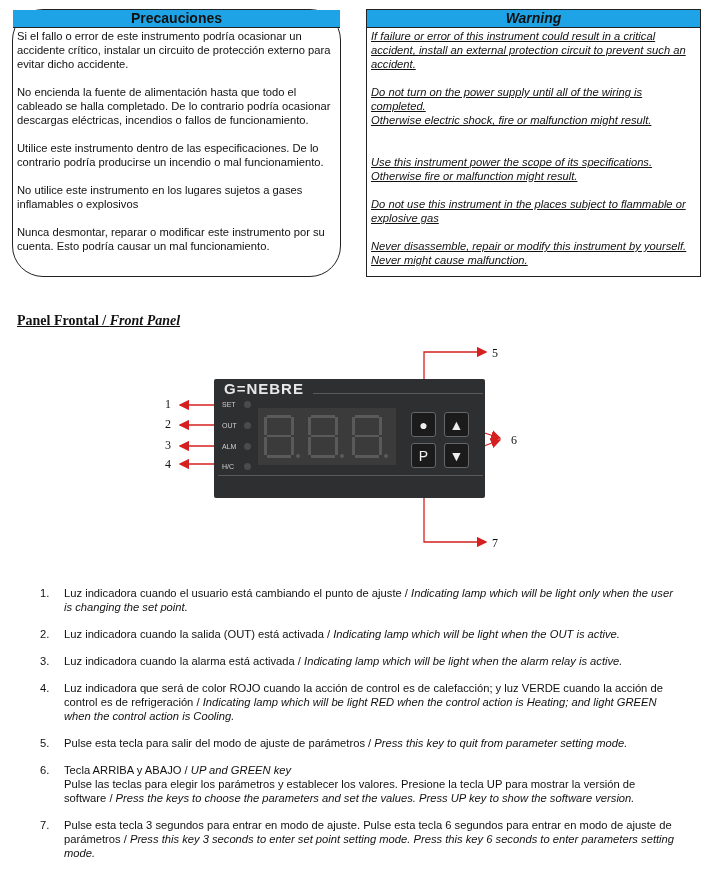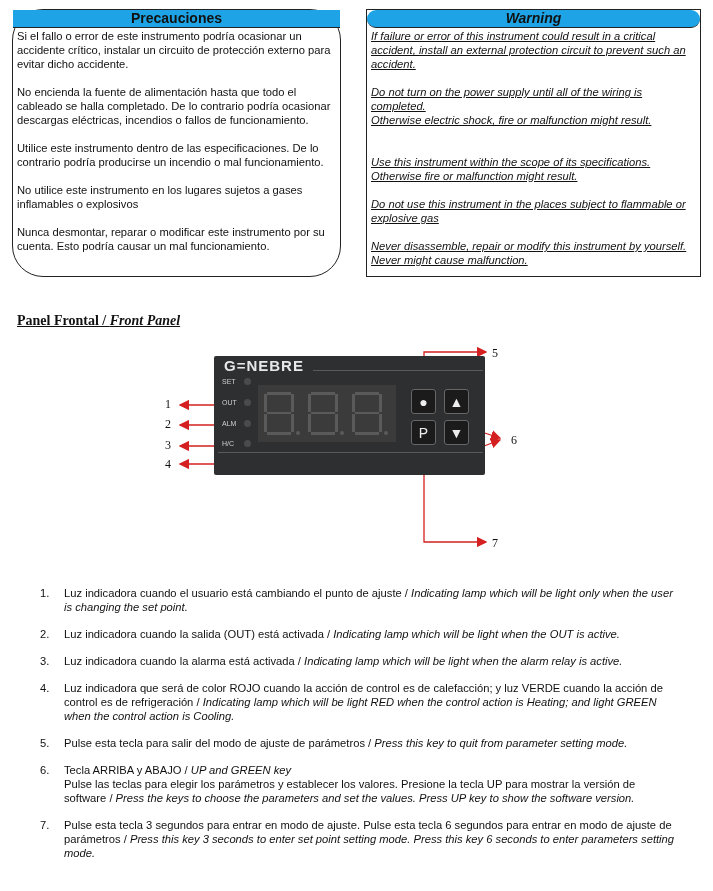--- a/index.html
+++ b/index.html
@@ -3,26 +3,26 @@
 <meta charset="utf-8">
 <style>
   html,body{margin:0;padding:0;background:#fff;}
   body{width:713px;height:891px;position:relative;overflow:hidden;font-family:"Liberation Sans",sans-serif;color:#111;}
   .box{position:absolute;top:9px;border:1.5px solid #222;background:#fff;}
   .box .hdr{background:#1ea4e6;border-bottom:1.5px solid #222;height:17px;line-height:17px;text-align:center;font-weight:bold;font-size:14px;color:#111;}
   .box .body{padding:1px 4px;font-size:11.2px;line-height:14px;}
   .box .body p{margin:0 0 14px 0;}
   .box.es{left:12px;width:327px;height:266px;border-radius:31px;}
   .box.en{left:366px;width:333px;height:266px;}
-  .box.en .hdr{font-style:italic;border-radius:9px;}
+  .box.en .hdr{font-style:italic;}
   .box.en .body{font-style:italic;text-decoration:underline;}
   .section-title{position:absolute;left:17px;top:313px;font-family:"Liberation Serif",serif;font-weight:bold;font-size:14px;text-decoration:underline;}
   .section-title i{font-style:italic;margin-top:46px;}
   
-  .panel{position:absolute;left:214px;top:356px;width:271px;height:119px;background:#2e2f31;border-radius:2px;}
+  .panel{position:absolute;left:214px;top:379px;width:271px;height:119px;background:#2e2f31;border-radius:2px;}
   .logo{position:absolute;left:10px;top:1px;color:#e8e8e8;font-weight:bold;font-size:15px;letter-spacing:1px;}
   .logo-line{position:absolute;left:99px;top:14px;width:170px;height:1px;background:#5a5a5a;}
   .bottom-line{position:absolute;left:4px;top:96px;width:265px;height:1px;background:#5a5a5a;}
   .led-row{position:absolute;left:8px;font-size:7px;color:#cfcfcf;display:flex;align-items:center;gap:6px;}
   .led{width:7px;height:7px;border-radius:50%;background:#4a4b4d;}
   .display{position:absolute;left:44px;top:29px;width:138px;height:57px;background:#3b3b3c;}
   .digit{position:absolute;top:7px;width:32px;height:42px;}
   .seg{position:absolute;background:#5a5a5a;}
   .btn{position:absolute;width:23px;height:23px;background:#1b1b1c;border:1.5px solid #666;border-radius:3px;display:flex;align-items:center;justify-content:center;color:#eee;font-size:14px;}
   .callout{position:absolute;font-family:"Liberation Serif",serif;font-size:12px;color:#111;}
@@ -46,21 +46,21 @@
     <p style="margin-bottom:8px">Nunca desmontar, reparar o modificar este instrumento por su cuenta. Esto podría causar un mal funcionamiento.</p>
   </div>
 </div>
 
 <div class="box en">
   <div class="hdr">Warning</div>
   <div class="body">
     <p>If failure or error of this instrument could result in a critical accident, install an external protection circuit to prevent such an accident.</p>
     <p style="white-space:pre-line;margin-bottom:28px">Do not turn on the power supply until all of the wiring is completed.
 Otherwise electric shock, fire or malfunction might result.</p>
-    <p>Use this instrument within the scope of its specifications. Otherwise fire or malfunction might result.</p>
+    <p>Use this instrument power the scope of its specifications. Otherwise fire or malfunction might result.</p>
     <p>Do not use this instrument in the places subject to flammable or explosive gas</p>
     <p style="margin-bottom:0">Never disassemble, repair or modify this instrument by yourself. Never might cause malfunction.</p>
   </div>
 </div>
 
 <div class="section-title">
   <span>Panel Frontal / </span><i>Front Panel</i>
 </div>
 
 <svg class="arrows" width="713" height="891">

